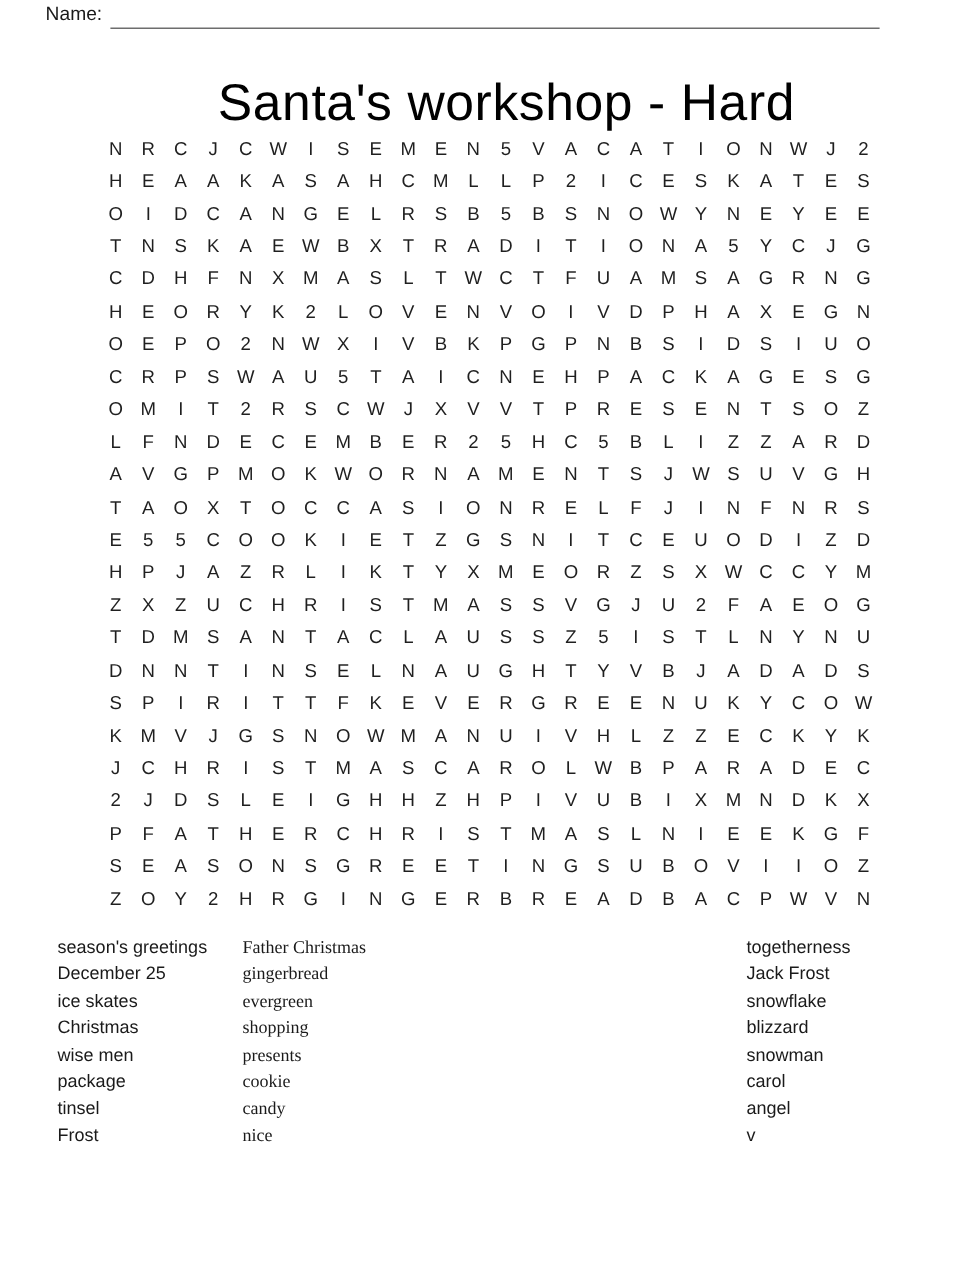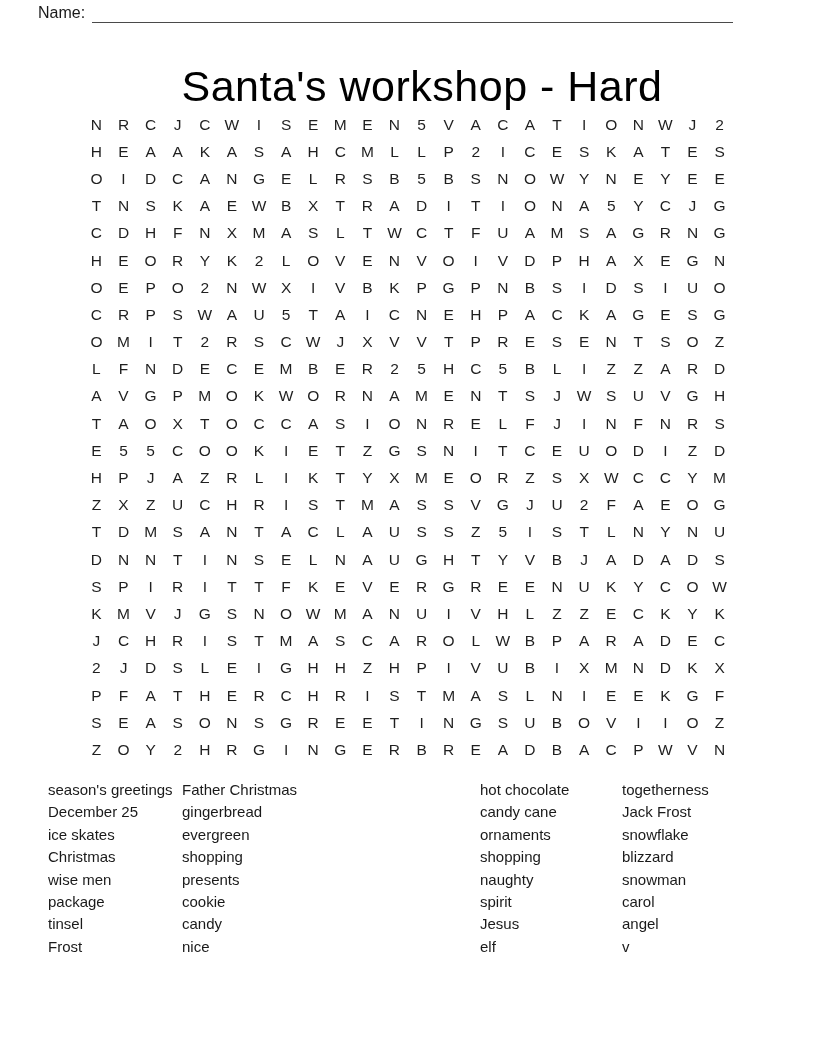--- a/index.html
+++ b/index.html
@@ -17,21 +17,21 @@
     overflow: hidden;
   }
 
   
   .name-row {
     position: absolute;
     top: 4px;
     left: 38px;
     width: 695px;
     display: flex;
-    align-items: center;
+    align-items: flex-end;
     font-size: 16px;
   }
   .name-label {
     white-space: nowrap;
     padding-bottom: 2px;
   }
   .name-line {
     flex: 1;
     margin-left: 7px;
     height: 17px;
@@ -81,21 +81,21 @@
     position: absolute;
     top: 0;
     font-size: 15px;
   }
   .word-column .word {
     height: 22.4px;
     line-height: 22.4px;
     white-space: nowrap;
   }
   .wl-c1 { left: 48px; }
-  .wl-c2 { left: 182px; }
+  .wl-c2 { left: 202px; font-family: Liberation Serif, serif; }
   .wl-c3 { left: 340px; }
   .wl-c4 { left: 480px; }
   .wl-c5 { left: 622px; }
 </style>
 </head>
 <body>
 
 <div class="page">
 
   <div class="name-row">
@@ -698,30 +698,20 @@
     <div class="word-column wl-c2">
         <div class="word">Father Christmas</div>
         <div class="word">gingerbread</div>
         <div class="word">evergreen</div>
         <div class="word">shopping</div>
         <div class="word">presents</div>
         <div class="word">cookie</div>
         <div class="word">candy</div>
         <div class="word">nice</div>
       </div>
-    <div class="word-column wl-c4">
-        <div class="word">hot chocolate</div>
-        <div class="word">candy cane</div>
-        <div class="word">ornaments</div>
-        <div class="word">shopping</div>
-        <div class="word">naughty</div>
-        <div class="word">spirit</div>
-        <div class="word">Jesus</div>
-        <div class="word">elf</div>
-      </div>
     <div class="word-column wl-c5">
         <div class="word">togetherness</div>
         <div class="word">Jack Frost</div>
         <div class="word">snowflake</div>
         <div class="word">blizzard</div>
         <div class="word">snowman</div>
         <div class="word">carol</div>
         <div class="word">angel</div>
         <div class="word">v</div>
       </div>

